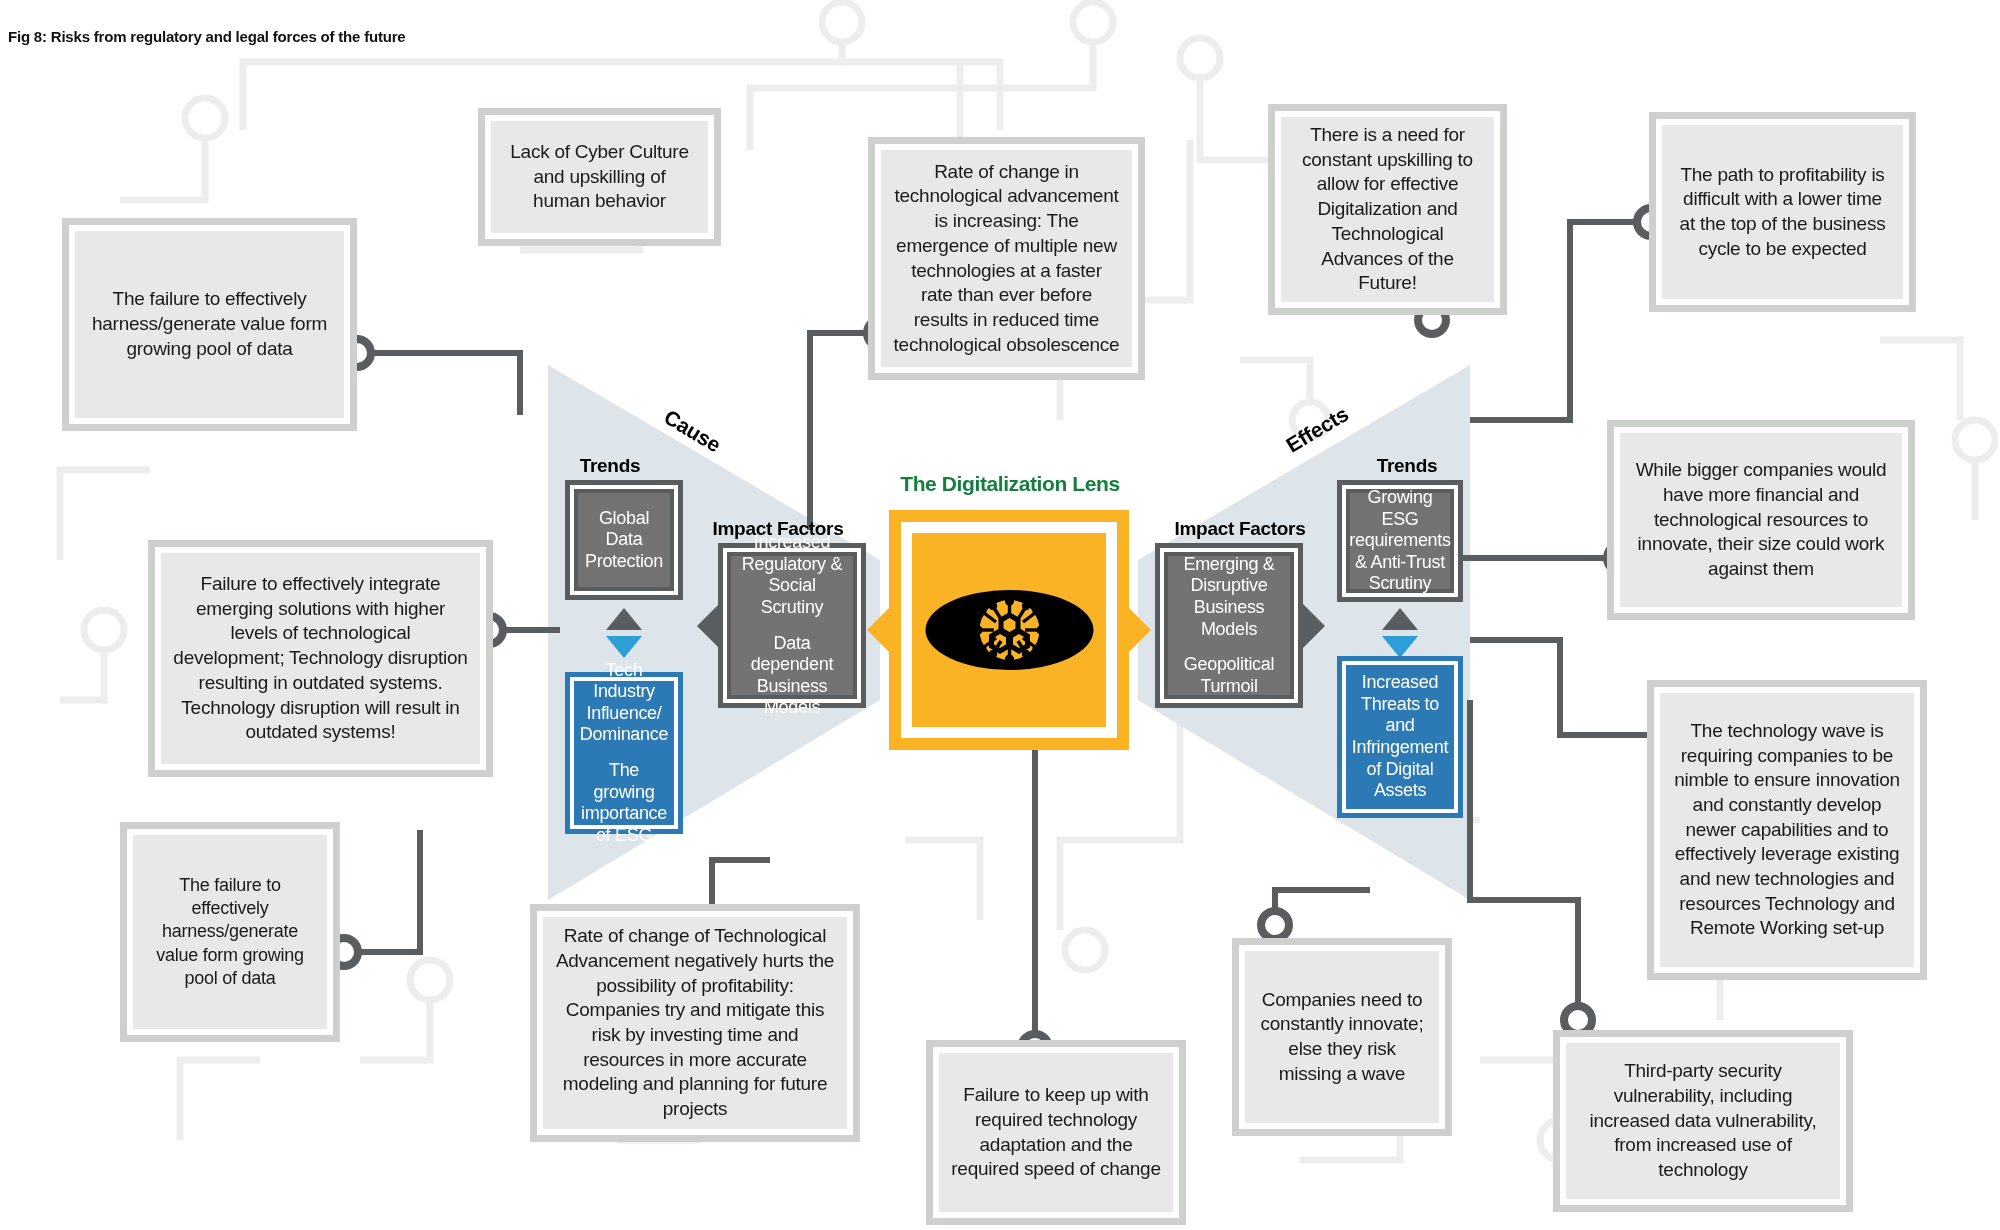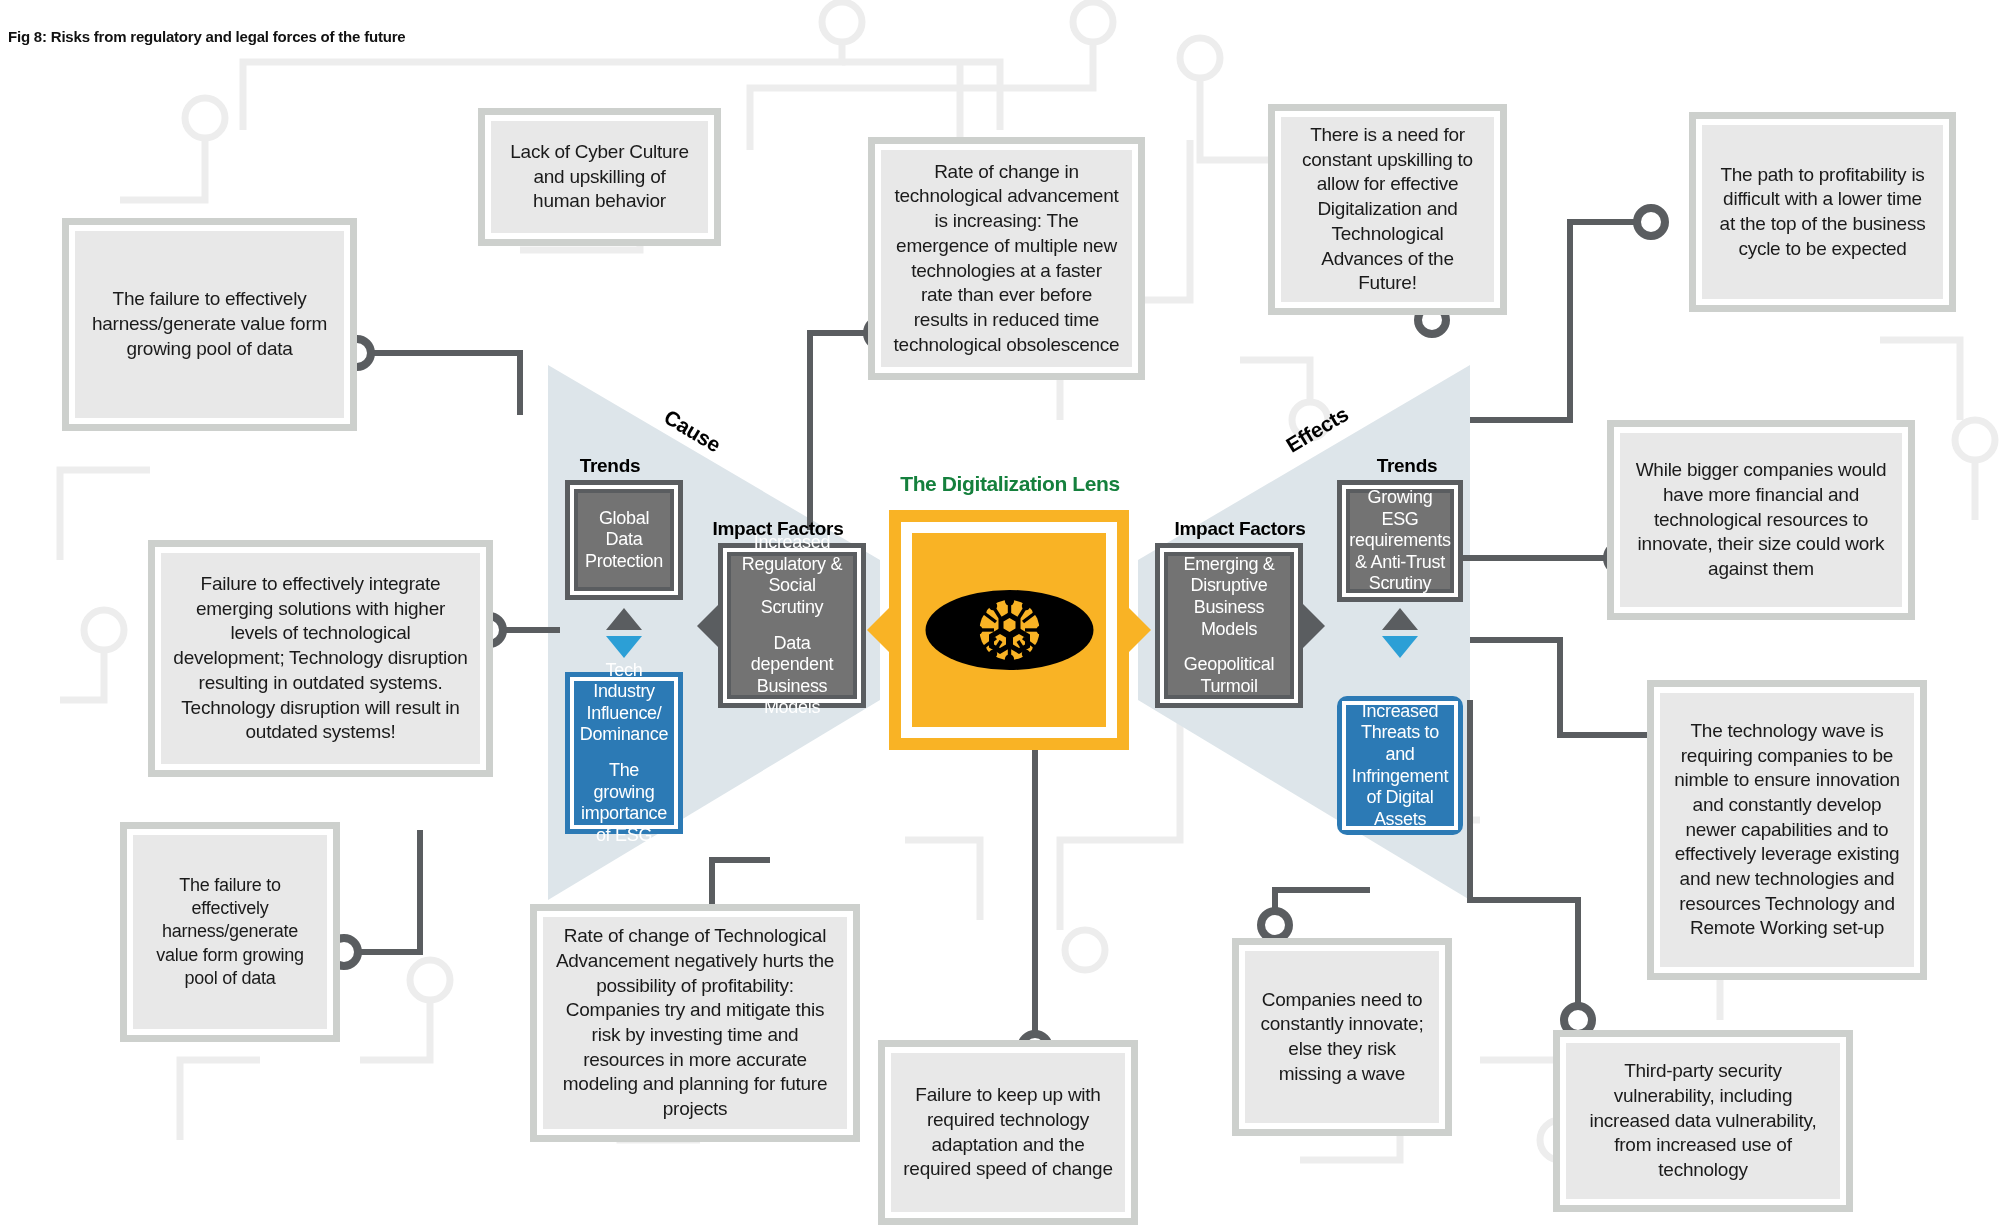--- a/index.html
+++ b/index.html
@@ -256,21 +256,21 @@
       <p>Growing ESG requirements &amp; Anti-Trust Scrutiny</p>
     </div>
       </div>
   </div>
 
   <div class="arrowpair" style="left:1382px; top:608px;">
     <div class="up"></div>
     <div class="down"></div>
   </div>
 
-  <div class="ibox blue" style="left:1337px; top:696px; width:126px; height:139px;border-radius:10px;">
+  <div class="ibox blue" style="left:1337px; top:656px; width:126px; height:162px;">
     <div class="frame">
         <div class="body">
       <p>Increased Threats to and Infringement of Digital Assets</p>
     </div>
       </div>
   </div>
 
   <div class="ibox gray" style="left:1155px; top:543px; width:148px; height:165px;">
     <div class="frame">
         <div class="body">
@@ -345,21 +345,21 @@
         <div class="note-text">There is a need for constant upskilling to allow for effective Digitalization and Technological Advances of the Future!</div>
       </div>
   </div>
 
   <div class="note" style="left:868px; top:137px; width:277px; height:243px;">
     <div class="note-inner">
         <div class="note-text">Rate of change in technological advancement is increasing: The emergence of multiple new technologies at a faster rate than ever before results in reduced time technological obsolescence</div>
       </div>
   </div>
 
-  <div class="note" style="left:1649px; top:112px; width:267px; height:200px;margin-left:40px;">
+  <div class="note" style="left:1649px; top:112px; width:267px; height:200px;">
     <div class="note-inner">
         <div class="note-text">The path to profitability is difficult with a lower time at the top of the business cycle to be expected</div>
       </div>
   </div>
 
   <div class="note" style="left:148px; top:540px; width:345px; height:237px;">
     <div class="note-inner">
         <div class="note-text">Failure to effectively integrate emerging solutions with higher levels of technological development; Technology disruption resulting in outdated systems. Technology disruption will result in outdated systems!</div>
       </div>
   </div>
@@ -387,21 +387,21 @@
         <div class="note-text">Rate of change of Technological Advancement negatively hurts the possibility of profitability: Companies try and mitigate this risk by investing time and resources in more accurate modeling and planning for future projects</div>
       </div>
   </div>
 
   <div class="note" style="left:1232px; top:938px; width:220px; height:198px;">
     <div class="note-inner">
         <div class="note-text">Companies need to constantly innovate; else they risk missing a wave</div>
       </div>
   </div>
 
-  <div class="note" style="left:878px; top:1040px; width:260px; height:185px;">
+  <div class="note" style="left:926px; top:1040px; width:260px; height:185px;">
     <div class="note-inner">
         <div class="note-text">Failure to keep up with required technology adaptation and the required speed of change</div>
       </div>
   </div>
 
   <div class="note" style="left:1553px; top:1030px; width:300px; height:182px;">
     <div class="note-inner">
         <div class="note-text">Third-party security vulnerability, including increased data vulnerability, from increased use of technology</div>
       </div>
   </div>

